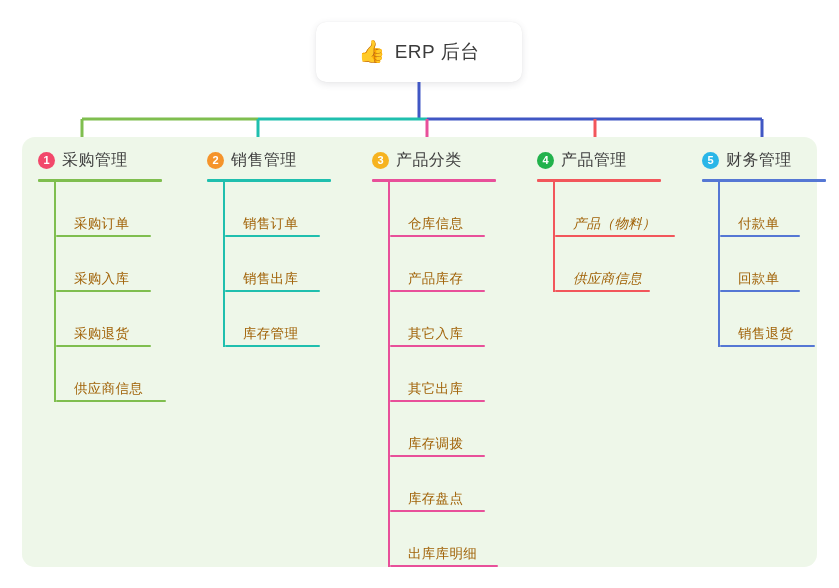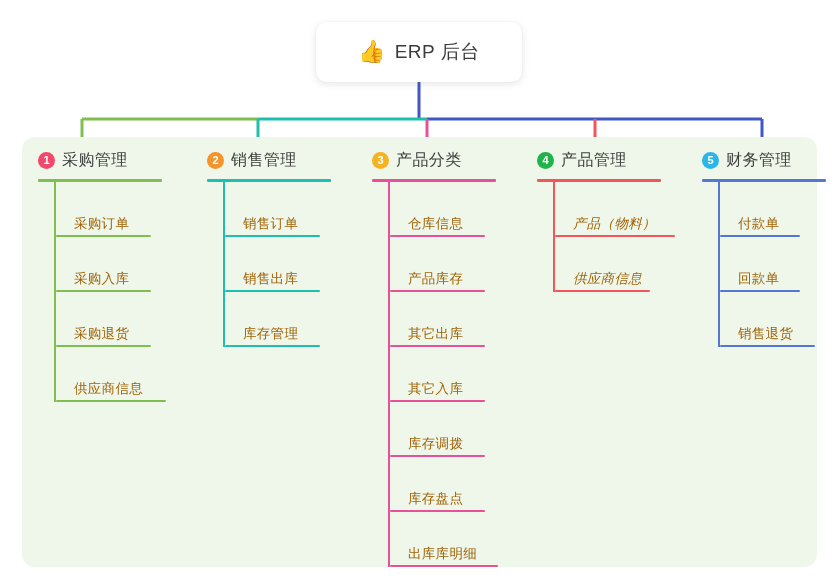--- a/index.html
+++ b/index.html
@@ -204,25 +204,25 @@
       <div class="items" style="border-left-color: rgb(232, 80, 154);">
         <div class="item">
           <span class="item-label">仓库信息</span>
           <div class="item-rule" style="width: 95px; background: rgb(232, 80, 154);"></div>
         </div>
         <div class="item">
           <span class="item-label">产品库存</span>
           <div class="item-rule" style="width: 95px; background: rgb(232, 80, 154);"></div>
         </div>
         <div class="item">
+          <span class="item-label">其它入库</span>
+          <div class="item-rule" style="width: 95px; background: rgb(232, 80, 154);"></div>
+        </div>
+        <div class="item">
           <span class="item-label">其它出库</span>
-          <div class="item-rule" style="width: 95px; background: rgb(232, 80, 154);"></div>
-        </div>
-        <div class="item">
-          <span class="item-label">其它入库</span>
           <div class="item-rule" style="width: 95px; background: rgb(232, 80, 154);"></div>
         </div>
         <div class="item">
           <span class="item-label">库存调拨</span>
           <div class="item-rule" style="width: 95px; background: rgb(232, 80, 154);"></div>
         </div>
         <div class="item">
           <span class="item-label">库存盘点</span>
           <div class="item-rule" style="width: 95px; background: rgb(232, 80, 154);"></div>
         </div>

